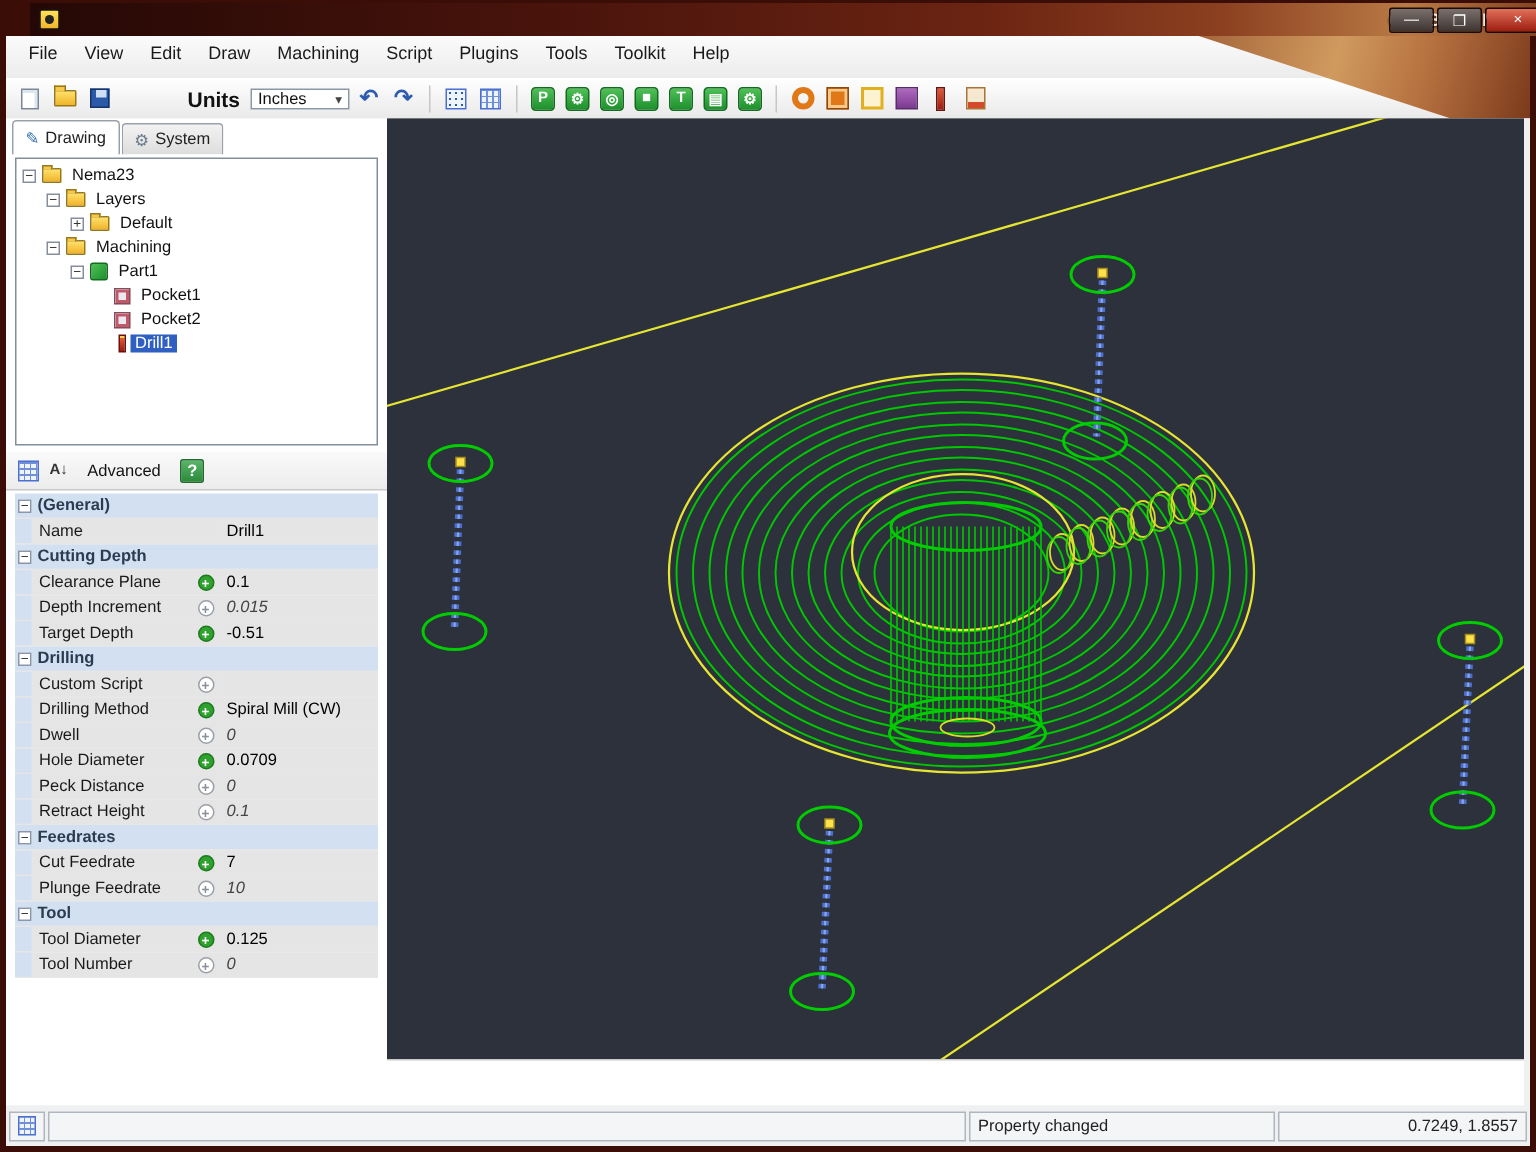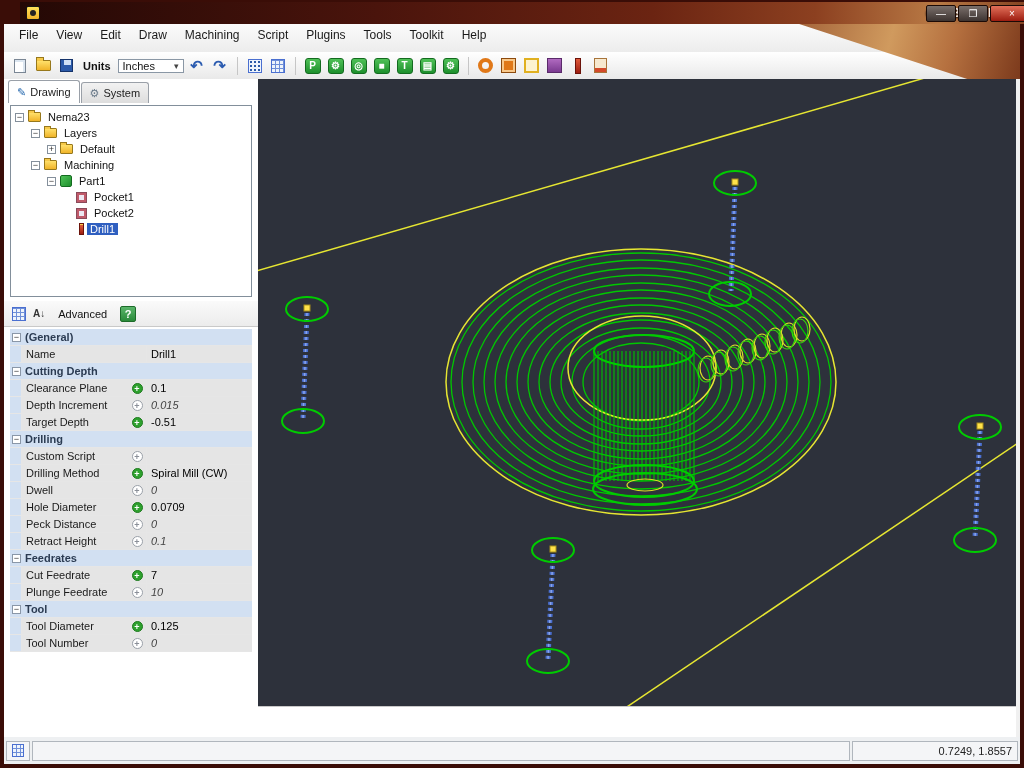--- a/index.html
+++ b/index.html
@@ -29,21 +29,21 @@
   
   .toolbar { position:absolute; left:4px; top:52px; width:1016px; height:27px;
     background:linear-gradient(#ffffff,#e9e9e9); display:flex; align-items:center; padding-left:6px; gap:3px; }
   .tsep { width:1px; height:18px; background:#c6c6c6; margin:0 4px; }
   .tbtn { height:20px; min-width:20px; display:flex; align-items:center; justify-content:center; }
   .ic-page { width:12px; height:14px; background:#fff; border:1px solid #7a8694; box-shadow:inset -2px 2px 0 #dce6f0; }
   .ic-folder { width:15px; height:11px; background:linear-gradient(#ffe06a,#f0b429); border:1px solid #97781c; border-radius:1px; position:relative; }
   .ic-folder::before { content:""; position:absolute; left:-1px; top:-4px; width:6px; height:3px; background:#f6c94a; border:1px solid #97781c; border-bottom:none; }
   .ic-save { width:13px; height:13px; background:#2a59a8; border:1px solid #15336b; position:relative; }
   .ic-save::after { content:""; position:absolute; left:3px; top:0; width:7px; height:5px; background:#cfe0f5; }
-  .units-label { font-size:11px; font-weight:bold; color:#111; padding:0 4px; }
+  .units-label { font-size:14px; font-weight:bold; color:#111; padding:0 4px;margin-left:42px; }
   .units-dd { width:66px; height:14px; background:#fff; border:1px solid #8a97a5; font-size:11px;
     display:flex; align-items:center; padding:0 4px; justify-content:space-between; color:#111; }
   .dd-arrow { font-size:9px; color:#444; }
   .arrow-btn { color:#2c5cb0; font-size:15px; font-weight:bold; line-height:16px; }
   .ic-grid { width:14px; height:14px; border:1px solid #4a6fd0; background-color:#eef4fc;
     background-image:repeating-linear-gradient(90deg,transparent 0 3px,#6f8fd8 3px 4px),repeating-linear-gradient(0deg,transparent 0 3px,#6f8fd8 3px 4px); }
   .ic-grid.dots { background-image:radial-gradient(#2a59a8 1px, transparent 1px); background-size:4px 4px; }
   .ic-green { width:16px; height:16px; border-radius:3px; background:linear-gradient(#4fc157,#1d8f2c); border:1px solid #136b1f;
     color:#fff; font-size:10px; font-weight:bold; display:flex; align-items:center; justify-content:center; }
   .ic-torus { width:15px; height:15px; border-radius:50%; border:4px solid #e07818; background:transparent; }
@@ -518,16 +518,17 @@
     </svg>
   </div>
 
   <div class="bottom-strip"></div>
 
   <div class="statusbar">
     <div class="seg icon-seg">
       <span class="status-ic"></span>
     </div>
     <div class="seg spacer"></div>
+    <div class="seg msg">Property changed</div>
     <div class="seg coords">0.7249, 1.8557</div>
   </div>
 
 </div>
 
 </body></html>

